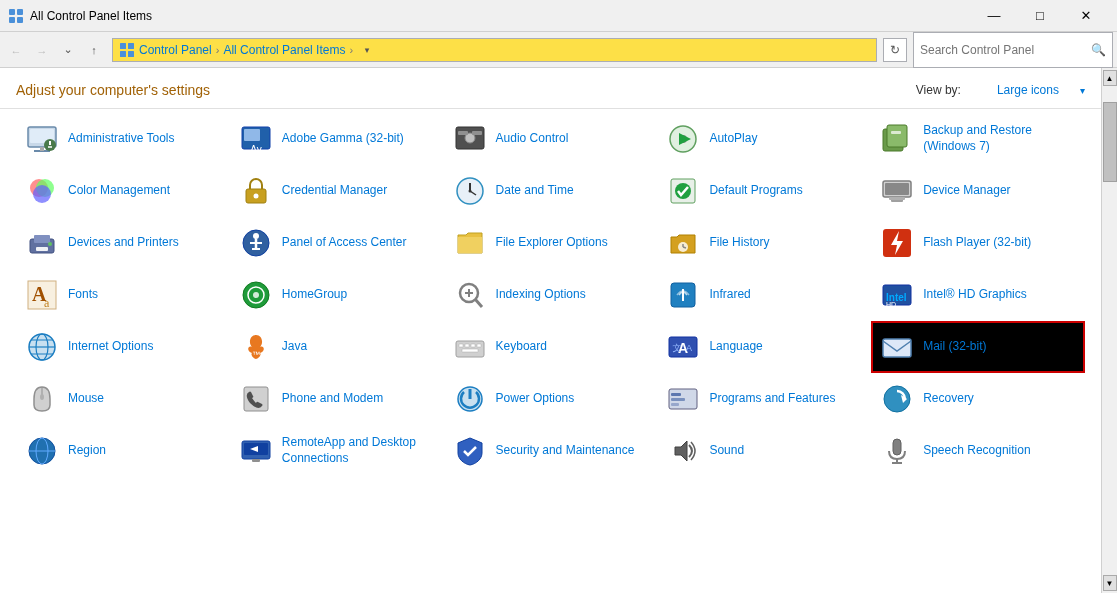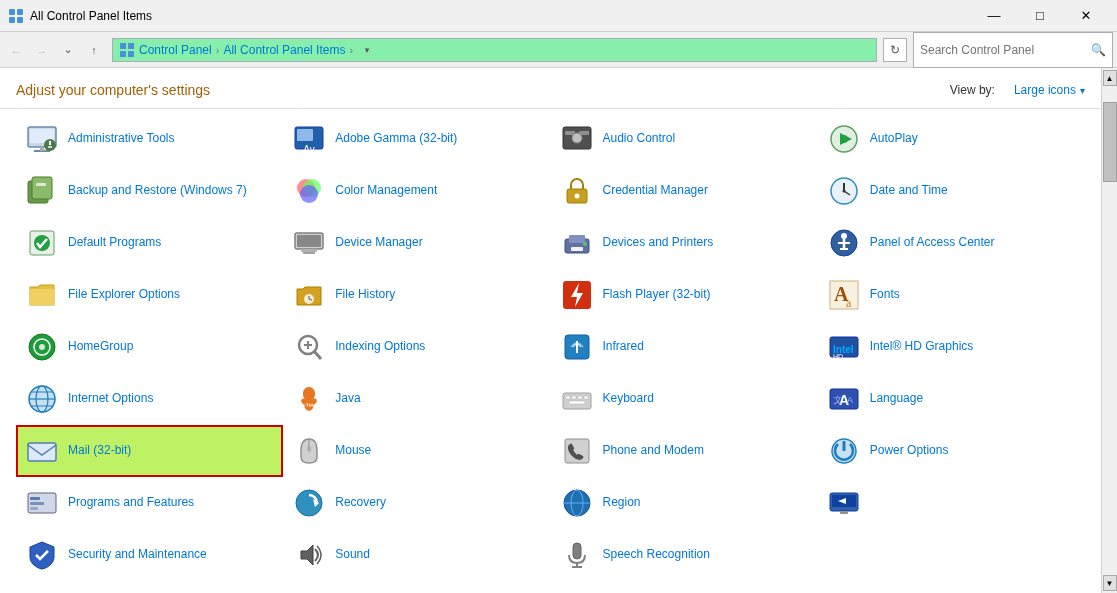--- a/index.html
+++ b/index.html
@@ -36,21 +36,21 @@
     .nav-btn {
       width: 24px; height: 24px; border: none; background: transparent;
       cursor: pointer; display: flex; align-items: center; justify-content: center;
       font-size: 11px; color: #555; border-radius: 2px;
     }
     .nav-btn.disabled { color: #bbb; cursor: default; }
     .address-bar {
       flex: 1;
       height: 24px;
       border: 1px solid #abadb3;
-      background: #86efac;
+      background: #fde047;
       display: flex;
       align-items: center;
       padding: 0 6px;
       font-size: 12px;
       color: #333;
       margin: 0 4px;
       border-radius: 0;
     }
     .address-icon {
       width: 16px; height: 16px; margin-right: 4px;
@@ -108,44 +108,44 @@
       background: #fff;
     }
     .adjust-text {
       font-size: 14px;
       color: #a16207;
       font-weight: normal;
     }
     .view-by {
       display: flex;
       align-items: center;
-      gap: 4px;
+      gap: 21px;
       font-size: 12px;
       color: #333;
     }
     .view-by-label { color: #333; }
     .view-by-value { color: #0078d7; cursor: pointer; margin-left: 15px; }
     .view-by-arrow { color: #0078d7; font-size: 10px; }
 
     
     .items-container {
       padding: 4px 16px 0 16px;
       display: grid;
-      grid-template-columns: repeat(4, 1fr);
+      grid-template-columns: repeat(5, 1fr);
       gap: 0;
     }
     .item {
       display: flex;
       align-items: center;
       padding: 8px 8px;
       cursor: pointer;
       min-height: 52px;
       border: 2px solid transparent;
     }
-    .item.selected { border: 2px solid #cc0000; background: #bef264; }
+    .item.selected { border: 2px solid #cc0000; background: #000000; }
     .item-icon {
       width: 32px; height: 32px; margin-right: 10px; flex-shrink: 0;
       display: flex; align-items: center; justify-content: center; font-size: 22px;
     }
     .item-label {
       font-size: 12px;
       color: #0078d7;
       line-height: 1.3;
       word-break: break-word;
     }
@@ -563,20 +563,21 @@
           </div>
           <div class="item">
             <div class="item-icon">
               <svg width="32" height="32" viewBox="0 0 32 32">
                 <rect x="2" y="6" width="28" height="18" rx="2" fill="#3060b0" stroke="#1040a0" stroke-width="1"></rect>
                 <rect x="4" y="8" width="24" height="12" rx="1" fill="#1040a0"></rect>
                 <rect x="12" y="24" width="8" height="3" rx="1" fill="#909090"></rect>
                 <polygon points="10,14 18,11 18,17" fill="#fff"></polygon>
               </svg>
             </div>
+            <span class="item-label">RemoteApp and Desktop Connections</span>
           </div>
           <div class="item">
             <div class="item-icon">
               <svg width="32" height="32" viewBox="0 0 32 32">
                 <path d="M16 3 L28 8 L28 18 C28 24 22 29 16 30 C10 29 4 24 4 18 L4 8 Z" fill="#3060c0" stroke="#1040a0" stroke-width="1"></path>
                 <polyline points="10,16 14,20 22,12" fill="none" stroke="#fff" stroke-width="2.5"></polyline>
               </svg>
             </div>
             <span class="item-label">Security and Maintenance</span>
           </div>

